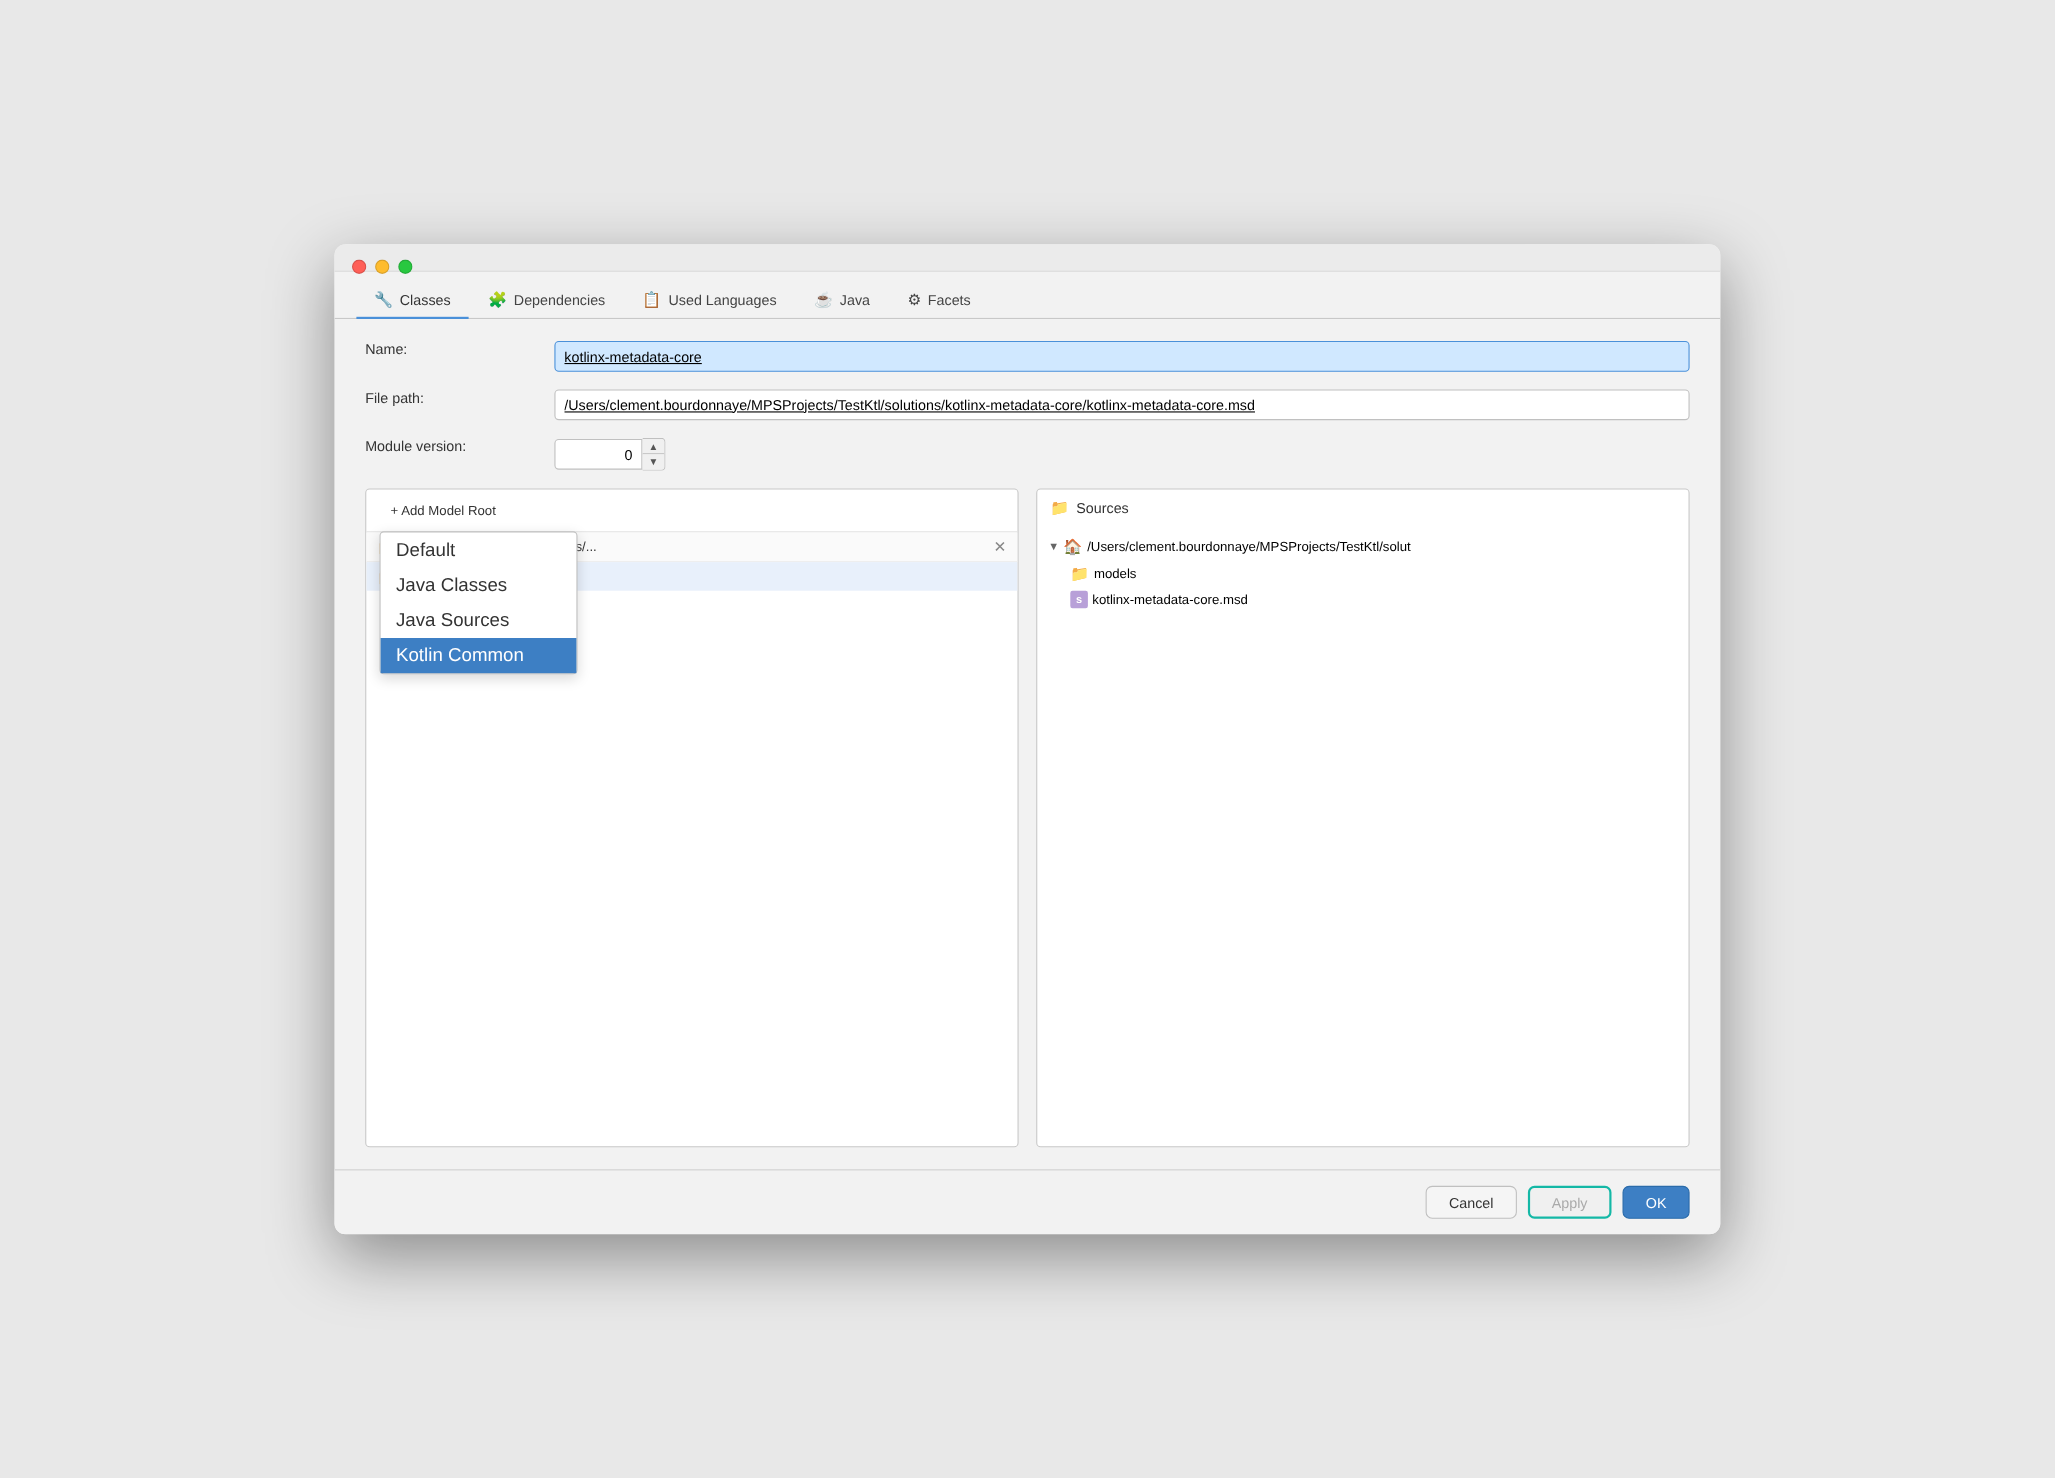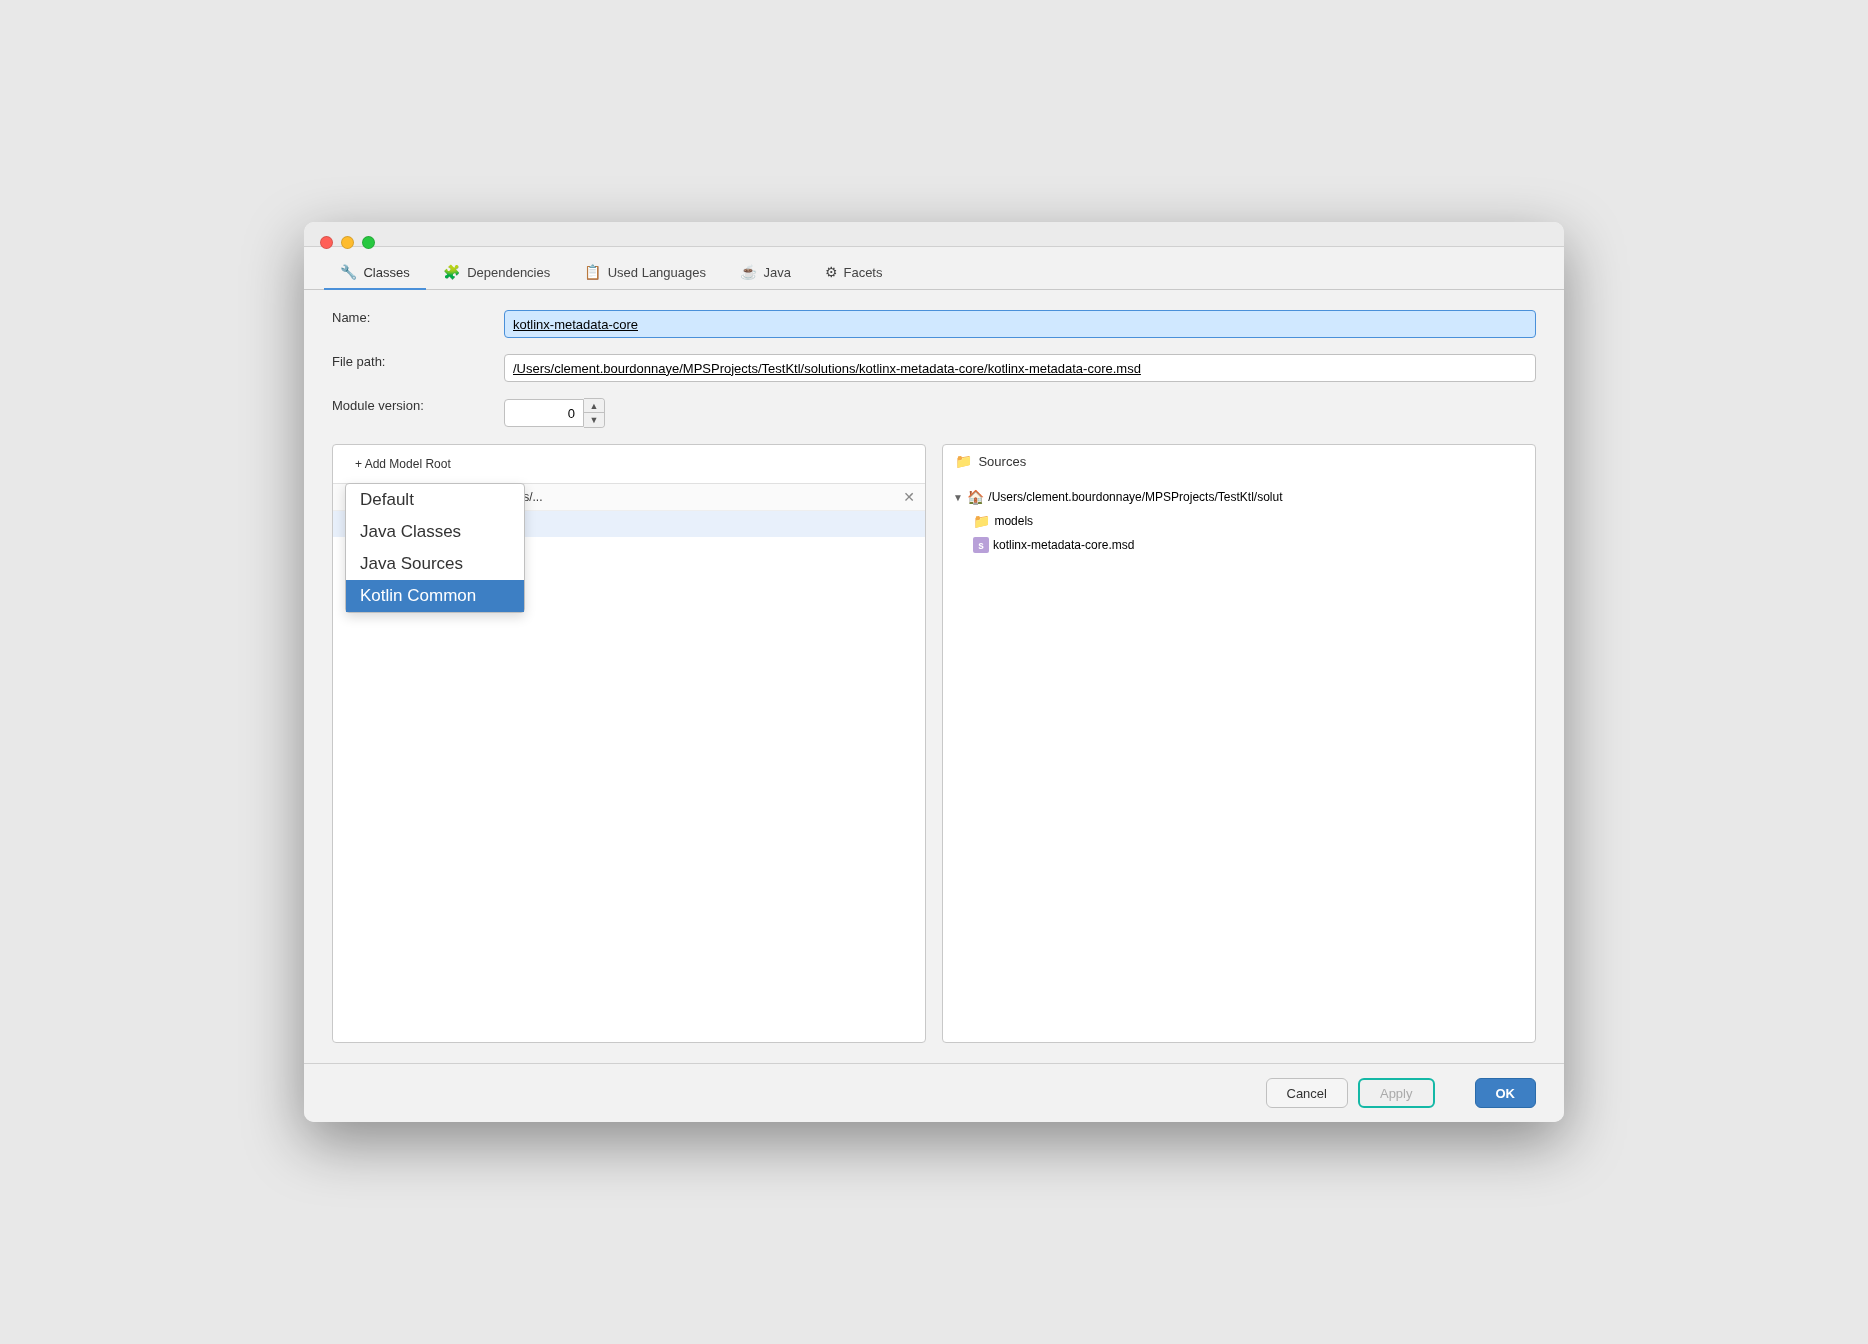--- a/index.html
+++ b/index.html
@@ -302,22 +302,21 @@
     .btn-default {
       background: #f5f5f5;
       border: 1px solid #c0c0c0;
       color: #333;
       text-align: right;
     }
     .btn-primary {
       background: #3d7fc4;
       border: 1px solid #2a6baa;
       color: white;
-      font-weight: 700;
-      margin-left: 30px;
+      font-weight: 400;
     }
     .btn-disabled {
       background: #f0f0f0;
       border: 2px solid #14b8a6;
       color: #aaa;
       cursor: default;
     }
     .tree-chevron { color: #666; font-size: 10px; }
     .sources-header {
       padding: 8px 12px;

